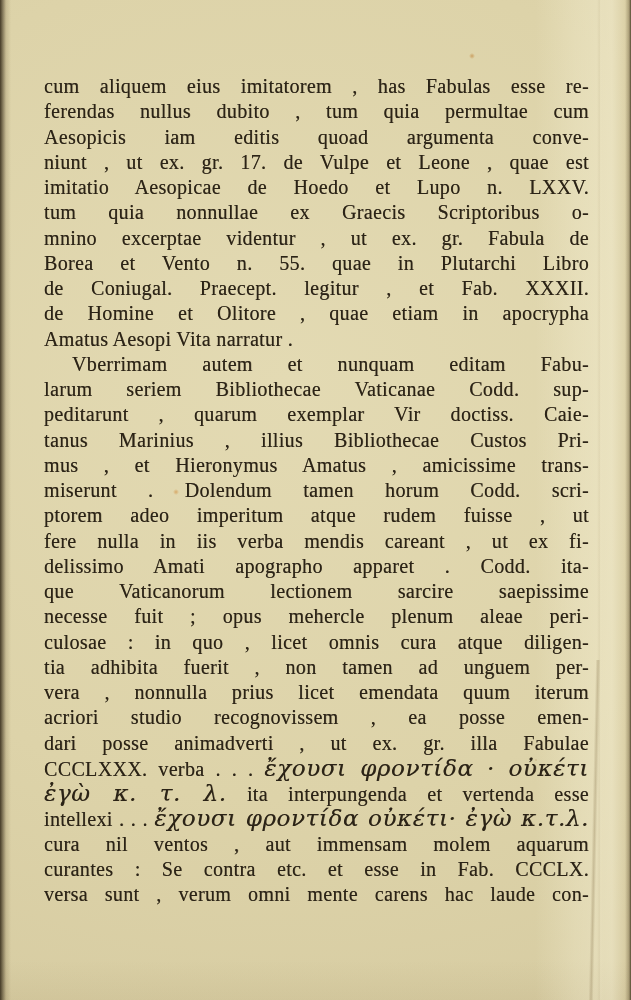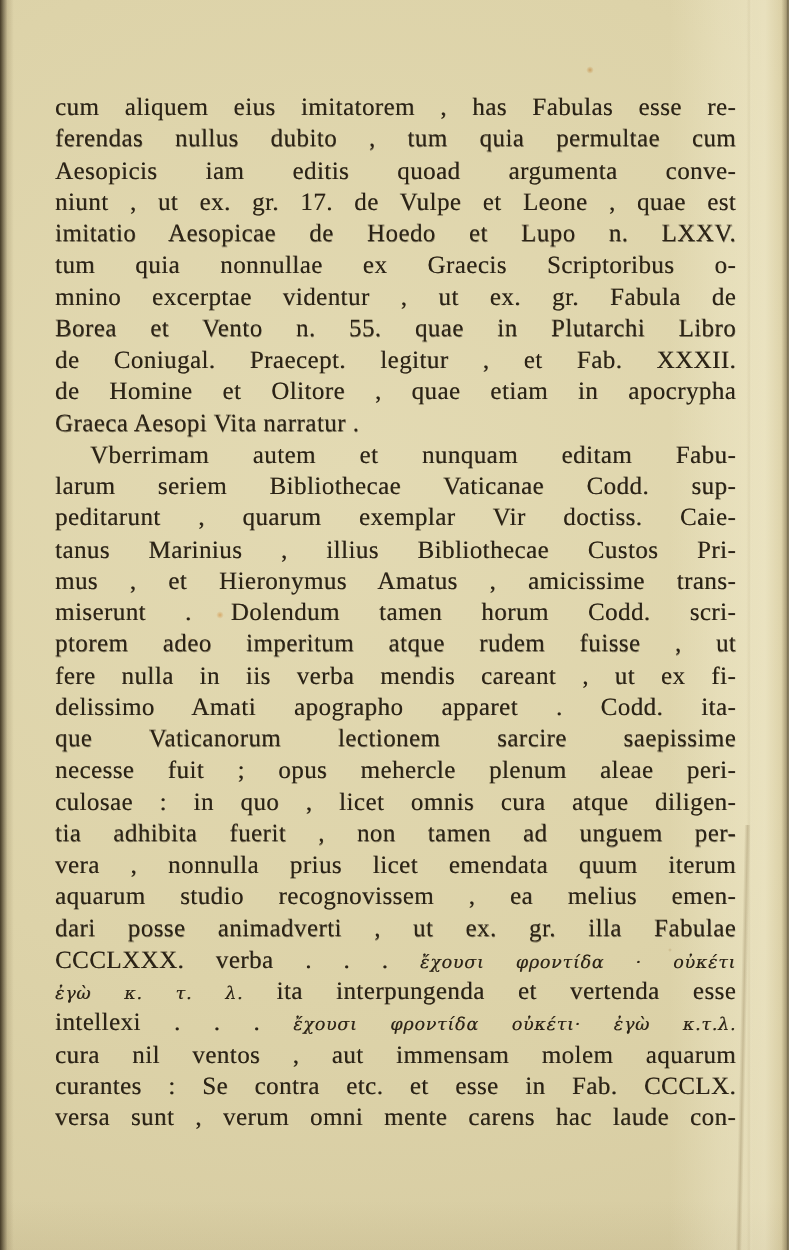--- a/index.html
+++ b/index.html
@@ -73,21 +73,21 @@
     text-align-last: left;
   }
   .line.indent {
     text-indent: 28px;
   }
   .italic {
   }
   .greek {
     font-style: italic;
     font-family: "DejaVu Serif", "Liberation Serif", serif;
-    font-size: 14px;
+    font-size: 23px;
     letter-spacing: 0.6px;
     margin-top: 16px;
   }
 </style>
 </head>
 <body>
 
 <div class="page">
   <div class="crease"></div>
   <div class="crease-low"></div>
@@ -95,36 +95,36 @@
       <div class="line"><span>cum aliquem eius imitatorem , has Fabulas esse re-</span></div>
       <div class="line"><span>ferendas nullus dubito , tum quia permultae cum</span></div>
       <div class="line"><span>Aesopicis iam editis quoad argumenta conve-</span></div>
       <div class="line"><span>niunt , ut ex. gr. 17. de Vulpe et Leone , quae est</span></div>
       <div class="line"><span>imitatio Aesopicae de Hoedo et Lupo n. LXXV.</span></div>
       <div class="line"><span>tum quia nonnullae ex Graecis Scriptoribus o-</span></div>
       <div class="line"><span>mnino excerptae videntur , ut ex. gr. Fabula de</span></div>
       <div class="line"><span>Borea et Vento n. 55. quae in Plutarchi Libro</span></div>
       <div class="line"><span>de Coniugal. Praecept. legitur , et Fab. XXXII.</span></div>
       <div class="line"><span>de Homine et Olitore , quae etiam in apocrypha</span></div>
-      <div class="line no-just"><span>Graeca Aesopi Vita narratur .</span></div>
+      <div class="line no-just"><span>Amatus Aesopi Vita narratur .</span></div>
       <div class="line indent"><span>Vberrimam autem et nunquam editam Fabu-</span></div>
       <div class="line"><span>larum seriem Bibliothecae Vaticanae Codd. sup-</span></div>
       <div class="line"><span>peditarunt , quarum exemplar Vir doctiss. Caie-</span></div>
       <div class="line"><span>tanus Marinius , illius Bibliothecae Custos Pri-</span></div>
       <div class="line"><span>mus , et Hieronymus Amatus , amicissime trans-</span></div>
       <div class="line"><span>miserunt . Dolendum tamen horum Codd. scri-</span></div>
       <div class="line"><span>ptorem adeo imperitum atque rudem fuisse , ut</span></div>
       <div class="line"><span>fere nulla in iis verba mendis careant , ut ex fi-</span></div>
       <div class="line"><span>delissimo Amati apographo apparet . Codd. ita-</span></div>
       <div class="line"><span>que Vaticanorum lectionem sarcire saepissime</span></div>
       <div class="line"><span>necesse fuit ; opus mehercle plenum aleae peri-</span></div>
       <div class="line"><span>culosae : in quo , licet omnis cura atque diligen-</span></div>
       <div class="line"><span>tia adhibita fuerit , non tamen ad unguem per-</span></div>
       <div class="line"><span>vera , nonnulla prius licet emendata quum iterum</span></div>
-      <div class="line"><span>aquarum studio recognovissem , ea melius emen-</span></div>
+      <div class="line"><span>acriori studio recognovissem , ea posse emen-</span></div>
       <div class="line"><span>dari posse animadverti , ut ex. gr. illa Fabulae</span></div>
       <div class="line"><span>CCCLXXX. verba . . . </span><span class="greek">ἔχουσι φροντίδα · οὐκέτι</span></div>
       <div class="line"><span class="greek">ἐγὼ κ. τ. λ.</span><span> ita interpungenda et vertenda esse</span></div>
       <div class="line"><span>intellexi . . . </span><span class="greek">ἔχουσι φροντίδα οὐκέτι· ἐγὼ κ.τ.λ.</span></div>
       <div class="line"><span>cura </span><span class="italic">nil ventos , aut immensam molem aquarum</span></div>
       <div class="line"><span class="italic">curantes : Se contra</span><span> etc. et esse in Fab. CCCLX.</span></div>
       <div class="line"><span>versa sunt , </span><span class="italic">verum omni mente carens hac laude con-</span></div>
     </div>
 </div>
 

